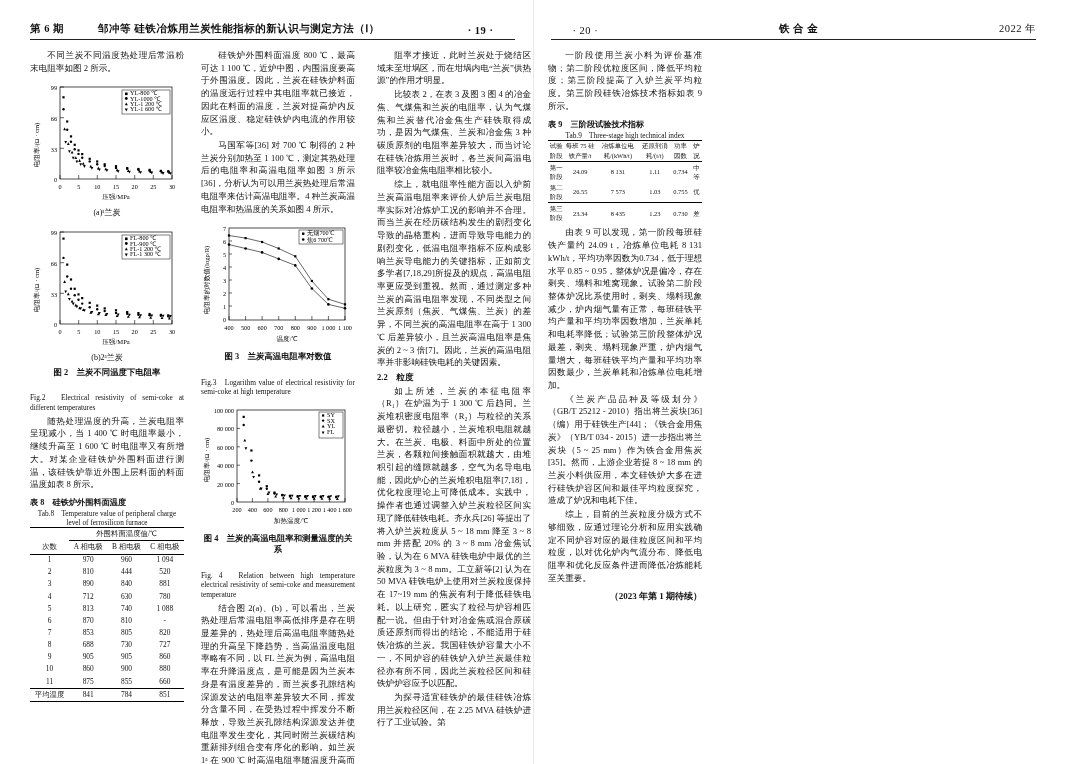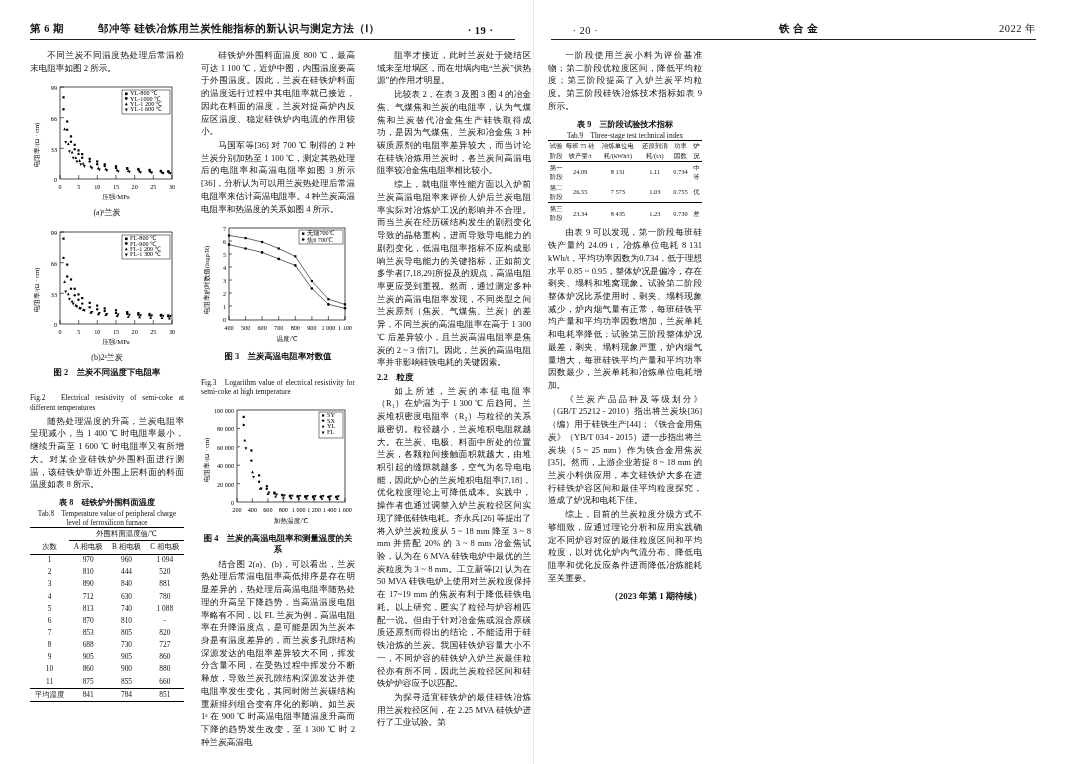--- a/index.html
+++ b/index.html
@@ -34,21 +34,21 @@
   .bigGap{width:22px;}
   p{margin:0 0 1px 0;text-indent:2em;}
   .figcap{font-size:8px;line-height:1.35;text-align:center;text-indent:0;margin-top:3px;}
   .figcap-cn{font-weight:bold;font-size:8.4px;}
   .figcap-en{font-size:7.4px;text-align:justify;line-height:1.3;margin-top:15px;text-indent:0;}
   .secth{font-weight:bold;text-indent:0;margin-top:2px;}
   
   .fig{margin:5px 0 2px 0;}
   table.tbl{border-collapse:collapse;font-size:7.4px;width:100%;margin-top:0;text-align:center;}
   table.tbl th,table.tbl td{padding:0.6px 1px;}
-  .tbl-title{font-size:8.2px;font-weight:bold;text-align:center;text-indent:0;margin-top:6px;}
+  .tbl-title{font-size:8.2px;font-weight:bold;text-indent:0;margin-top:6px;}
   .tbl-title-en{font-size:7.3px;text-align:center;text-indent:0;line-height:1.25;}
   .hline{border-top:1px solid #000;}
   .dline{border-bottom:1px solid #000;}
   .endnote{text-align:right;font-weight:bold;font-size:9px;text-indent:0;margin-top:6px;}
   svg{display:block;}
   .axlab{font-size:6.6px;font-family:"Liberation Serif",serif;}
   .tklab{font-size:6.2px;font-family:"Liberation Serif",serif;}
   .leglab{font-size:6.2px;font-family:"Liberation Serif",serif;}
 </style>
 </head>
@@ -601,20 +601,21 @@
             <polygon points="91.2,95.3 89.8,92.7 92.6,92.7"></polygon>
               <polygon points="98.9,95.5 97.5,92.9 100.3,92.9"></polygon>
             <polygon points="106.6,95.6 105.2,93 108,93"></polygon>
               <polygon points="114.3,95.7 112.9,93.1 115.7,93.1"></polygon>
             <polygon points="122.1,95.7 120.7,93.1 123.5,93.1"></polygon>
               <polygon points="129.8,95.8 128.4,93.2 131.2,93.2"></polygon>
             <polygon points="137.5,95.8 136.1,93.2 138.9,93.2"></polygon>
           </g>
         </svg>
         <div class="figcap figcap-cn">图 4　兰炭的高温电阻率和测量温度的关系</div>
+        <div class="figcap-en">Fig. 4　Relation between high temperature electrical resistivity of semi-coke and measurement temperature</div>
       </div>
 
       <p>结合图 2(a)、(b)，可以看出，兰炭热处理后常温电阻率高低排序是存在明显差异的，热处理后高温电阻率随热处理的升高呈下降趋势，当高温温度电阻率略有不同，以 FL 兰炭为例，高温电阻率在升降温度点，是可能是因为兰炭本身是有温度差异的，而兰炭多孔隙结构深源发达的电阻率差异较大不同，挥发分含量不同，在受热过程中挥发分不断释放，导致兰炭孔隙结构深源发达并使电阻率发生变化，其同时附兰炭碳结构重新排列组合变有序化的影响。如兰炭 1ᵃ 在 900 ℃ 时高温电阻率随温度升高而下降的趋势发生改变，至 1 300 ℃ 时 2 种兰炭高温电</p>
     </div>
 
     <div class="bigGap"></div>
 
     <div class="col">
       <p>阻率才接近，此时兰炭处于烧结区域未至坩埚区，而在坩埚内电“兰炭”供热源”的作用才明显。</p>
       <p>比较表 2，在表 3 及图 3 图 4 的冶金焦、气煤焦和兰炭的电阻率，认为气煤焦和兰炭替代冶金焦生产硅铁取得成功，是因为气煤焦、兰炭和冶金焦 3 种碳质原剂的电阻率差异较大，而当讨论在硅铁冶炼用兰炭时，各兰炭间高温电阻率较冶金焦电阻率相比较小。</p>
@@ -623,21 +624,21 @@
       <p>如上所述，兰炭的本征电阻率（R₁）在炉温为于 1 300 ℃ 后趋同。兰炭堆积密度电阻率（R₂）与粒径的关系最密切。粒径越小，兰炭堆积电阻就越大。在兰炭、电极、料面中所处的位置兰炭，各颗粒间接触面积就越大，由堆积引起的缝隙就越多，空气为名导电电能，因此炉心的兰炭堆积电阻率[7,18]，优化粒度理论上可降低成本。实践中，操作者也通过调整入炉兰炭粒径区间实现了降低硅铁电耗。齐永兵[26] 等提出了将入炉兰炭粒度从 5 ~ 18 mm 降至 3 ~ 8 mm 并搭配 20% 的 3 ~ 8 mm 冶金焦试验，认为在 6 MVA 硅铁电炉中最优的兰炭粒度为 3 ~ 8 mm。工立新等[2] 认为在 50 MVA 硅铁电炉上使用对兰炭粒度保持在 17~19 mm 的焦炭有利于降低硅铁电耗。以上研究，匿实了粒径与炉容相匹配一说。但由于针对冶金焦或混合原碳质还原剂而得出的结论，不能适用于硅铁冶炼的兰炭。我国硅铁炉容量大小不一，不同炉容的硅铁炉入炉兰炭最佳粒径亦有所不同，因此兰炭粒径区间和硅铁炉炉容应予以匹配。</p>
       <p>为探寻适宜硅铁炉的最佳硅铁冶炼用兰炭粒径区间，在 2.25 MVA 硅铁炉进行了工业试验。第</p>
     </div>
 
     <div class="colgap"></div>
 
     <div class="col">
       <p>一阶段使用兰炭小料为评价基准物；第二阶段优粒度区间，降低平均粒度；第三阶段提高了入炉兰炭平均粒度。第三阶段硅铁冶炼技术指标如表 9 所示。</p>
 
       <div class="tbl-title">表 9　三阶段试验技术指标</div>
-      <div class="tbl-title-en">Tab.9　Three-stage test technical index</div>
+      <div class="tbl-title-en">Tab.9　Three-stage high technical index</div>
       <table class="tbl" style="font-size:6.4px;">
         <thead>
           <tr class="hline dline">
             <td>试验阶段</td>
             <td>每班 75 硅铁产量/t</td>
             <td>冶炼单位电耗/(kWh/t)</td>
             <td>还原剂消耗/(t/t)</td>
             <td>功率因数</td>
             <td>炉况</td>
           </tr>

